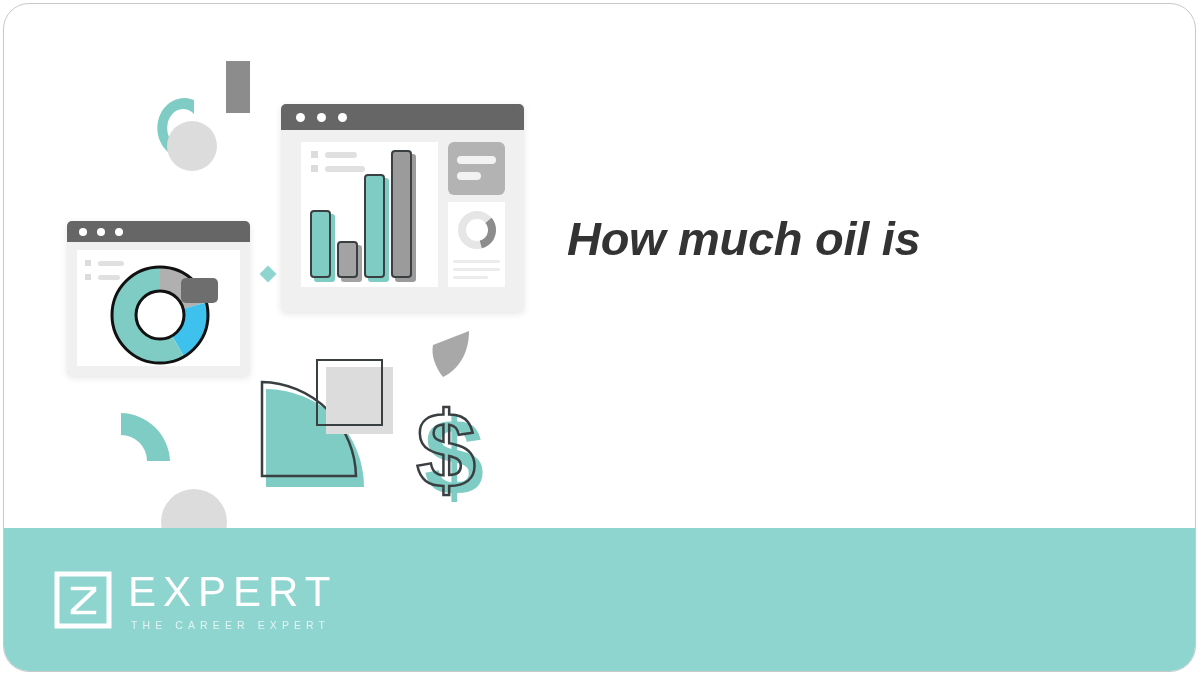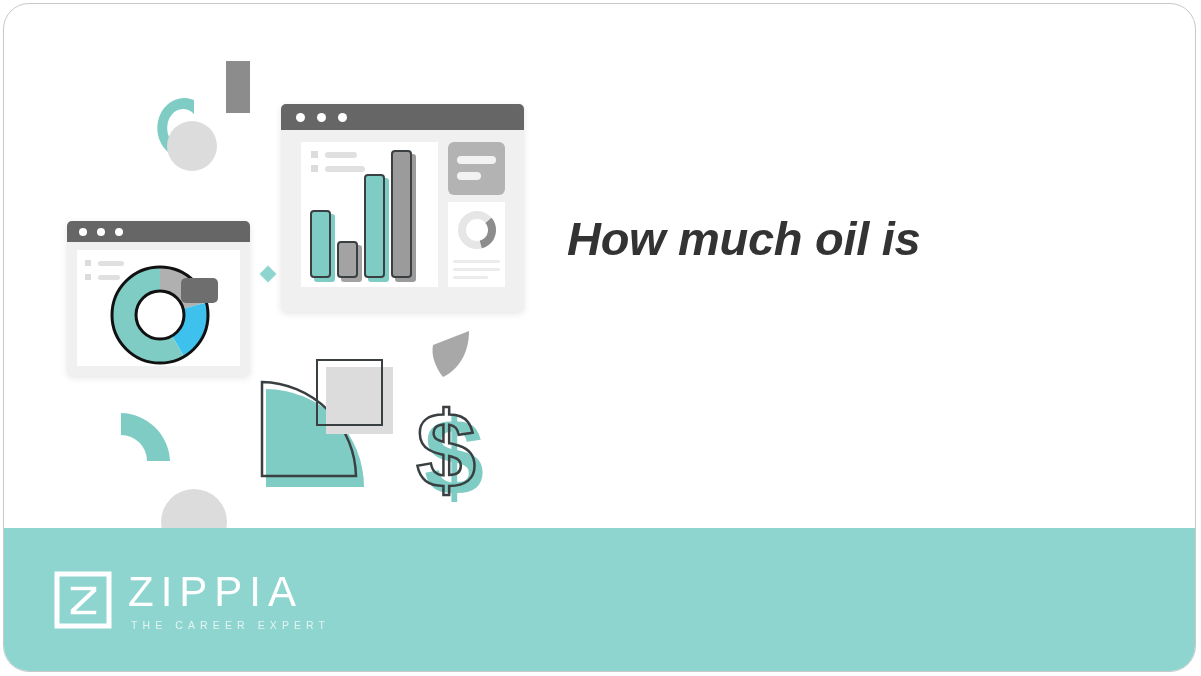--- a/index.html
+++ b/index.html
@@ -308,19 +308,19 @@
     <div class="footer"></div>
 
     <div class="logo-wrap">
       <div class="logo-mark">
         <svg width="58" height="58" viewBox="0 0 58 58">
           <rect x="3" y="3" width="52" height="52" fill="none" stroke="#ffffff" stroke-width="5"></rect>
           <path d="M15 14 L44 14 L44 21 L26 38 L44 38 L44 45 L15 45 L15 38 L33 21 L15 21 Z" fill="#ffffff" stroke="#8ed5d0" stroke-width="3.5" stroke-linejoin="miter"></path>
         </svg>
       </div>
       <div class="logo-text">
-        <span class="logo-word">ZIPPIA</span>
+        <span class="logo-word">EXPERT</span>
         <span class="logo-tag">THE CAREER EXPERT</span>
       </div>
     </div>
 
   </div>
 </div>
 
 </body></html>

